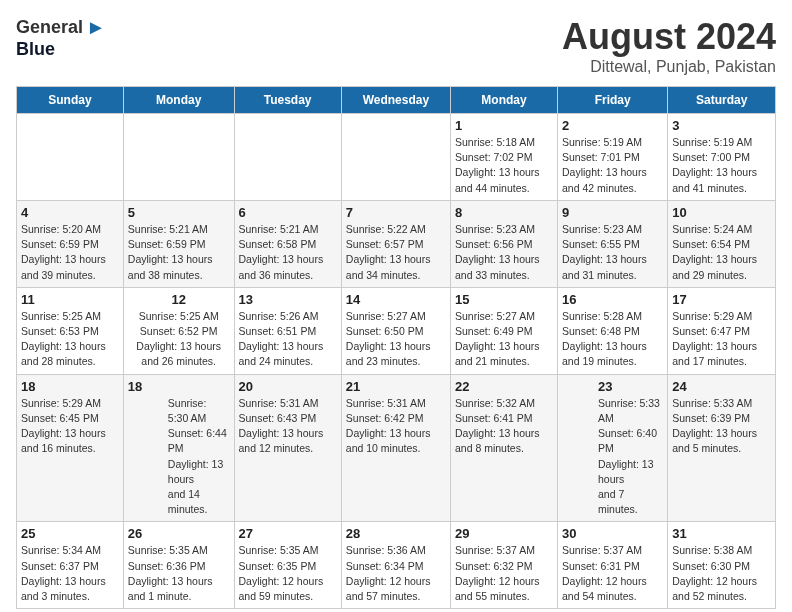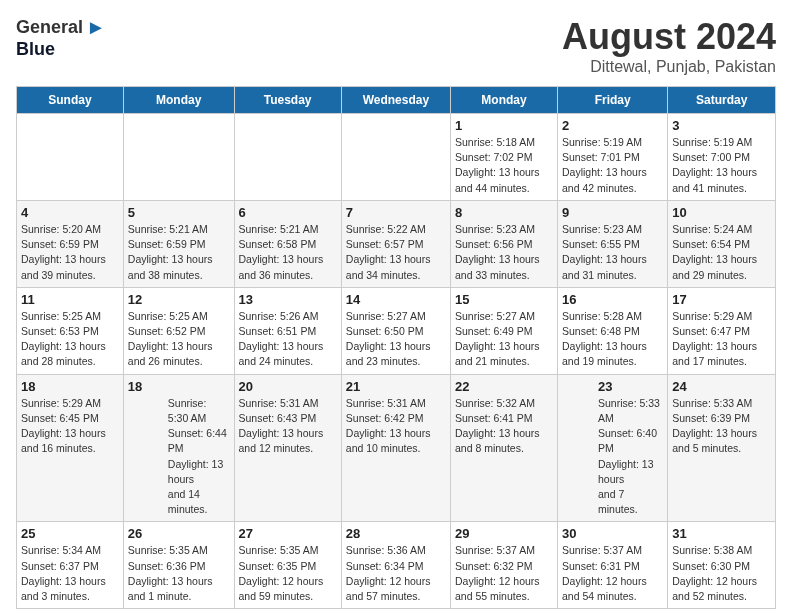--- a/index.html
+++ b/index.html
@@ -190,21 +190,21 @@
         </td>
       </tr>
       <tr>
         <td style="min-height: 80px;">
           <div class="day-num">11</div>
           <div class="day-info" style="white-space: pre-line;">Sunrise: 5:25 AM
 Sunset: 6:53 PM
 Daylight: 13 hours
 and 28 minutes.</div>
         </td>
-        <td style="min-height: 80px;">
+        <td style="min-height: 80px; text-align: center;">
           <div class="day-num">12</div>
           <div class="day-info" style="white-space: pre-line;">Sunrise: 5:25 AM
 Sunset: 6:52 PM
 Daylight: 13 hours
 and 26 minutes.</div>
         </td>
         <td style="min-height: 80px;">
           <div class="day-num">13</div>
           <div class="day-info" style="white-space: pre-line;">Sunrise: 5:26 AM
 Sunset: 6:51 PM

